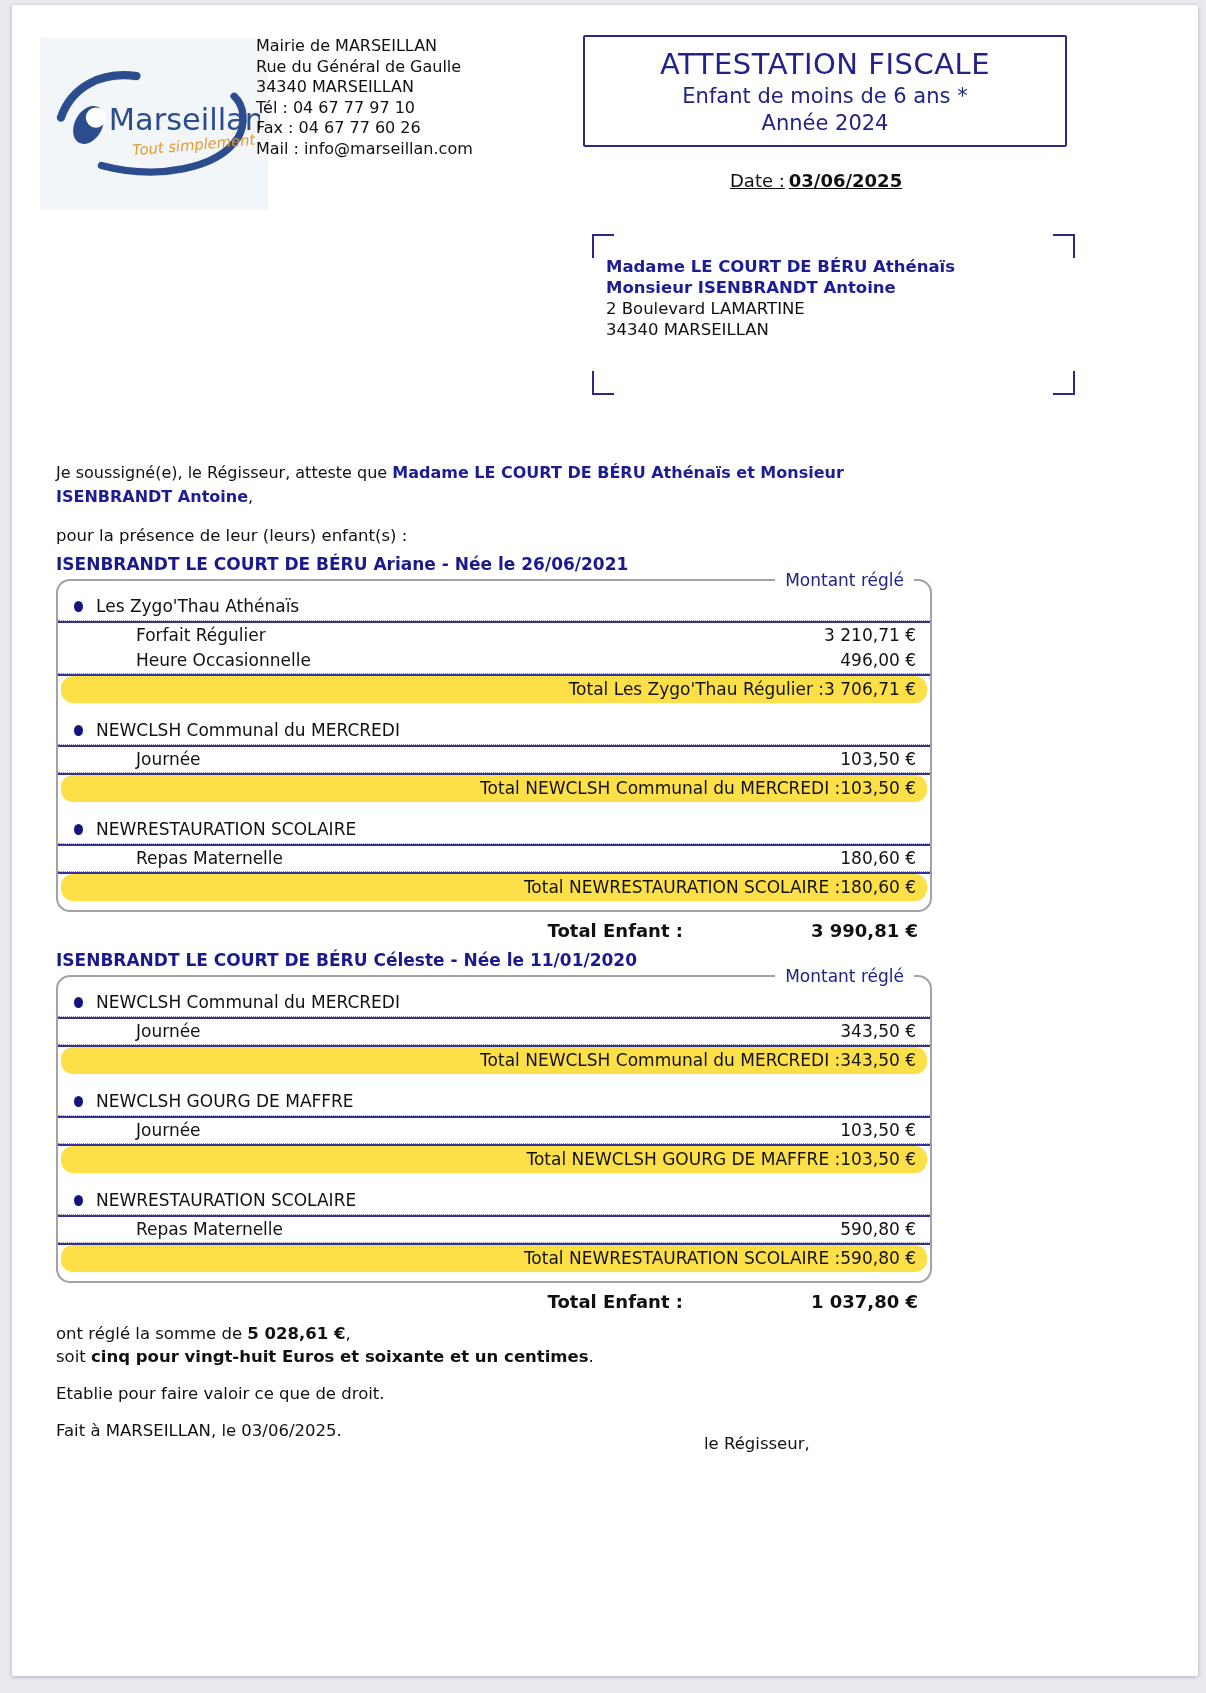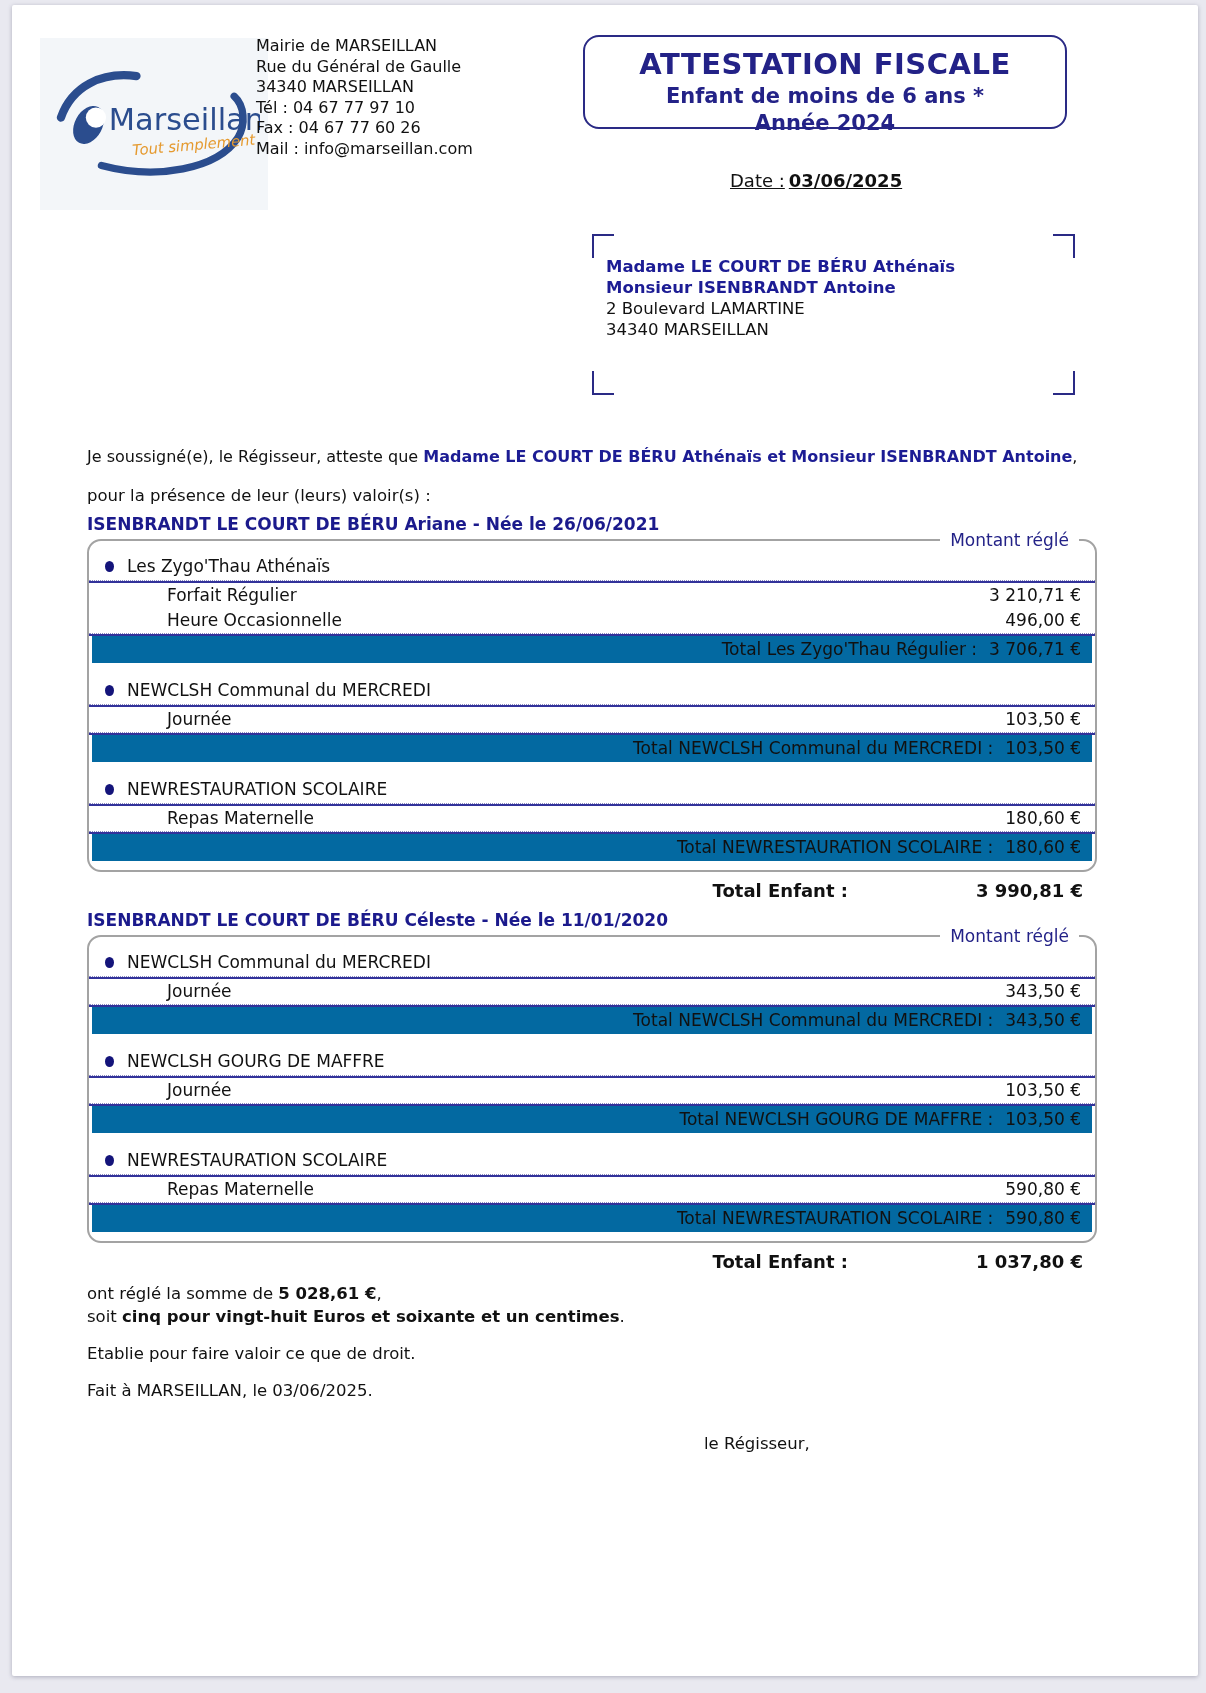--- a/index.html
+++ b/index.html
@@ -6,59 +6,59 @@
   html,body { background:#e9e9f0; }
   body { font-family:"DejaVu Sans","Liberation Sans",sans-serif; }
   .viewer { width:1206px; height:1693px; background:#e9e9f0; padding:5px 8px 17px 12px; }
   .page { position:relative; width:100%; height:100%; background:#ffffff;
           box-shadow:0 1px 4px rgba(60,60,90,.35); border-radius:2px; overflow:hidden; }
 
   
   .logo-block { position:absolute; left:28px; top:33px; width:228px; height:172px;
                 background:#f3f6f9; display:flex; align-items:center; justify-content:center; }
   .sender-address { position:absolute; left:244px; top:31px; font-size:16px; line-height:20.5px; color:#111; }
-  .title-box { position:absolute; left:571px; top:30px; width:484px; height:94px;
-               border:2px solid #2a2a85; border-radius:16px; text-align:center;
-               padding-top:10px; color:#232287;font-weight:bold; }
+  .title-box { position:absolute; left:571px; top:30px; width:484px; height:112px;
+               border:2px solid #2a2a85; border-radius:2px; text-align:center;
+               padding-top:10px; color:#232287; }
   .title-main { font-size:29px; letter-spacing:.5px; }
   .title-sub  { font-size:21px; margin-top:3px; }
   .date-line { position:absolute; left:718px; top:165px; font-size:18px; color:#111;text-decoration:underline; }
   .date-line b { margin-left:4px; }
 
   
   .corner { position:absolute; width:22px; height:24px; }
   .corner.tl { left:580px; top:229px; border-left:2px solid #2a2a85; border-top:2px solid #2a2a85; }
   .corner.tr { left:1041px; top:229px; border-right:2px solid #2a2a85; border-top:2px solid #2a2a85; }
   .corner.bl { left:580px; top:366px; border-left:2px solid #2a2a85; border-bottom:2px solid #2a2a85; }
   .corner.br { left:1041px; top:366px; border-right:2px solid #2a2a85; border-bottom:2px solid #2a2a85; }
   .recipient { position:absolute; left:594px; top:251px; font-size:16.5px; line-height:21px; }
   .recipient .bold-navy { font-weight:bold; color:#1c1c94; }
   .recipient .plain { color:#111; }
 
   
-  .content { position:absolute; left:44px; top:440px; width:1010px; color:#111;margin-left:31px; }
+  .content { position:absolute; left:44px; top:456px; width:876px; color:#111; }
   .intro { font-size:16px; line-height:24px; }
   .intro .names { font-weight:bold; color:#1c1c94; }
   .presence-line { font-size:16.5px; margin-top:17px; }
 
   .child-section { margin-top:9px; }
   .child-header { color:#1b1a8c; font-weight:bold; font-size:17px; margin-top:8px; }
 
   fieldset.amount-box { border:2px solid #a3a3a3; border-radius:14px; padding:0 0 9px 0; margin-top:-4px; }
   legend.amount-legend { margin-left:auto; margin-right:16px; padding:0 10px; color:#232287; font-size:17px; }
 
   .activity-group { margin-top:2px; }
   .activity-group + .activity-group { margin-top:13px; }
   .activity-header { display:flex; align-items:center; padding:4px 14px 4px 16px; font-size:17px; }
   .bullet { width:9px; height:11px; border-radius:50%; background:#14147a; margin-right:13px; flex:none; }
   .sep { height:3px; border-top:1px dotted #8c8cc2; border-bottom:2px solid #32329a; }
   .item-row { display:flex; justify-content:space-between; padding:2px 14px 2px 78px; font-size:17px; line-height:21px; }
   .item-row:first-of-type { padding-top:5px; }
-  .activity-total-row { display:flex; justify-content:flex-end; gap:12px; margin:0 3px;
-                        background:#0369a1; padding:3px 11px 4px 14px; font-size:17px; }
+  .activity-total-row { display:flex; justify-content:flex-end; margin:0 3px;
+                        background:#fde047; padding:3px 11px 4px 14px; font-size:17px;border-radius:12px; }
   .child-total-row { display:flex; justify-content:flex-end; font-weight:bold; font-size:18px;
                      padding:8px 14px 0 0; }
   .child-total-row .ct-value { min-width:235px; text-align:right; }
 
   .footer-block { margin-top:10px; font-size:16.5px; line-height:23px; }
   .footer-block .gap { height:14px; }
   .signature { position:absolute; left:692px; top:1429px; font-size:16.5px; color:#111; }
 
   
   .logo-svg text { font-family:"DejaVu Sans","Liberation Sans",sans-serif; }
@@ -107,21 +107,21 @@
     <div class="recipient">
       <div class="bold-navy">Madame LE COURT DE BÉRU Athénaïs</div>
       <div class="bold-navy">Monsieur ISENBRANDT Antoine</div>
       <div class="plain">2 Boulevard LAMARTINE</div>
       <div class="plain">34340 MARSEILLAN</div>
     </div>
 
     <div class="content">
       <p class="intro"><span>Je soussigné(e), le Régisseur, atteste que </span><span class="names">Madame LE COURT DE BÉRU Athénaïs et Monsieur ISENBRANDT Antoine</span><span>,</span></p>
 
-      <div class="presence-line">pour la présence de leur (leurs) valoir(s) :</div>
+      <div class="presence-line">pour la présence de leur (leurs) enfant(s) :</div>
 
       <div>
           <div class="child-section">
             <div class="child-header">ISENBRANDT LE COURT DE BÉRU Ariane - Née le 26/06/2021</div>
             <fieldset class="amount-box">
               <legend class="amount-legend">Montant réglé</legend>
               <div class="activity-group">
                 <div class="activity-header">
                   <span class="bullet"></span>
                   <span>Les Zygo'Thau Athénaïs</span>

